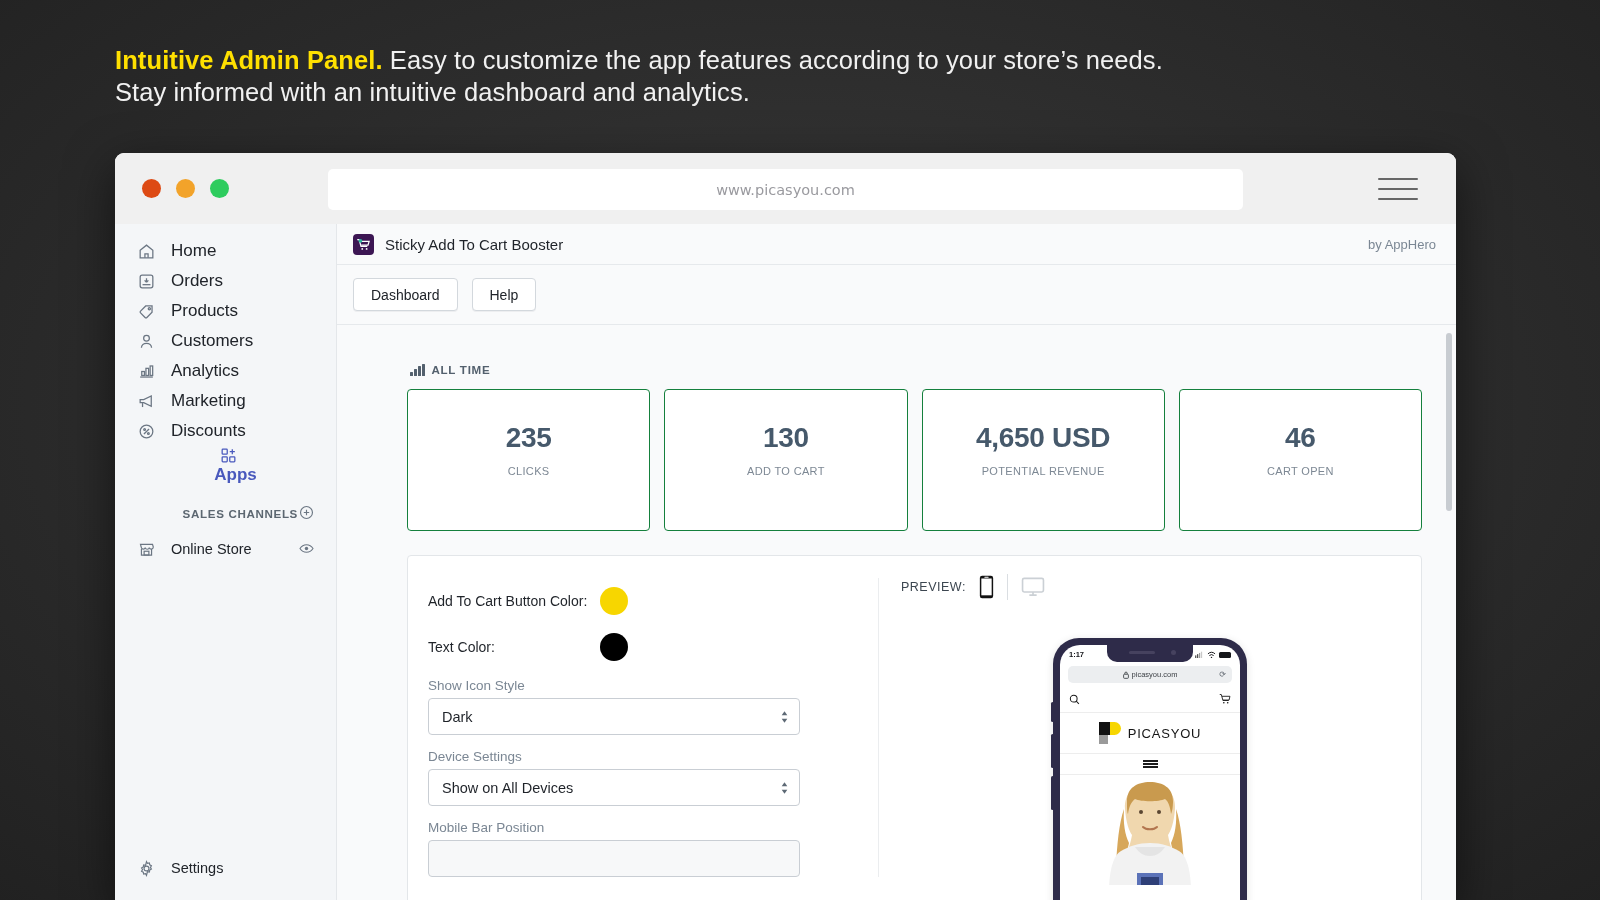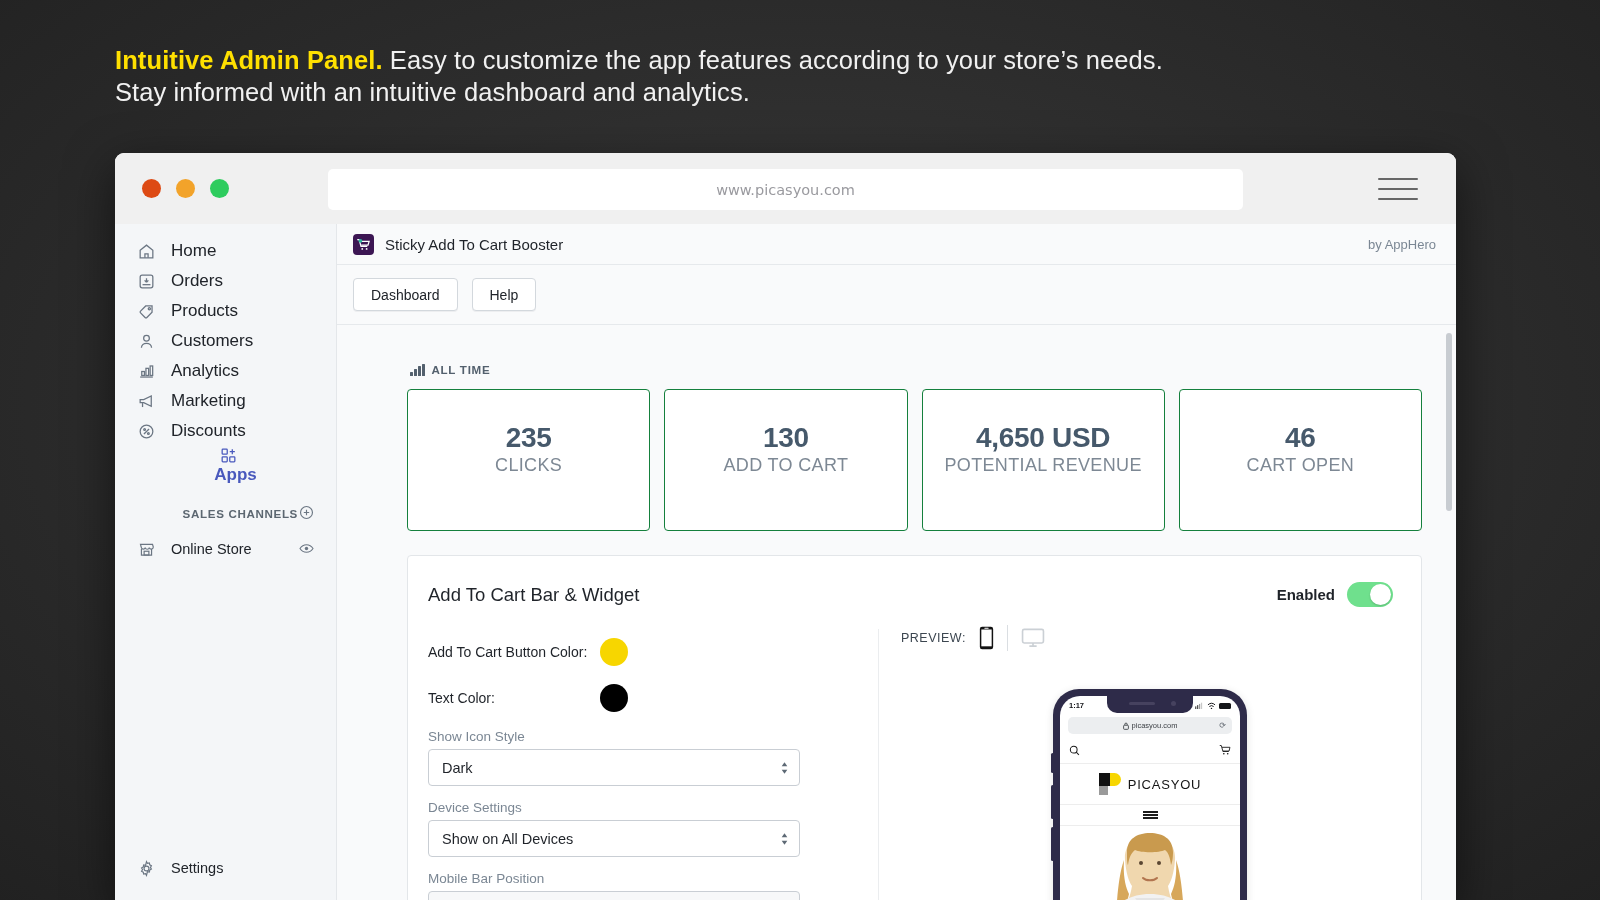--- a/index.html
+++ b/index.html
@@ -189,21 +189,21 @@
   .stat-card {
     flex: 1 1 0;
     height: 142px;
     background: #ffffff;
     border: 1px solid #15803d;
     border-radius: 4px;
     display: flex; flex-direction: column; align-items: center;
     padding-top: 32px;
   }
   .stat-value { font-size: 28px; font-weight: bold; color: #46596b; letter-spacing: -0.3px; }
-  .stat-label { margin-top: 1px; font-size: 18px; color: #7d8894; letter-spacing: 0.35px; }
+  .stat-label { margin-top: 11px; font-size: 11px; color: #7d8894; letter-spacing: 0.35px; }
 
   
   .panel {
     margin-top: 24px;
     background: #ffffff;
     border: 1px solid #e3e6e9;
     border-radius: 4px;
     min-height: 400px;
     position: relative;
     overflow: hidden;
@@ -532,29 +532,20 @@
             <div class="stat-value">4,650 USD</div>
             <div class="stat-label">POTENTIAL REVENUE</div>
           </div>
           <div class="stat-card">
             <div class="stat-value">46</div>
             <div class="stat-label">CART OPEN</div>
           </div>
         </div>
 
         <div class="panel">
-          <div class="panel-head">
-            <div class="panel-title">Add To Cart Bar &amp; Widget</div>
-            <div class="enabled-wrap">
-              <span class="enabled-label">Enabled</span>
-              <div class="toggle">
-                  <div class="knob"></div>
-                </div>
-            </div>
-          </div>
 
           <div class="panel-body">
 
             <div class="form-col">
               <div class="colorrow">
                 <span class="lbl">Add To Cart Button Color:</span>
                 <span class="swatch" style="background:#f7d600"></span>
               </div>
               <div class="colorrow">
                 <span class="lbl">Text Color:</span>

